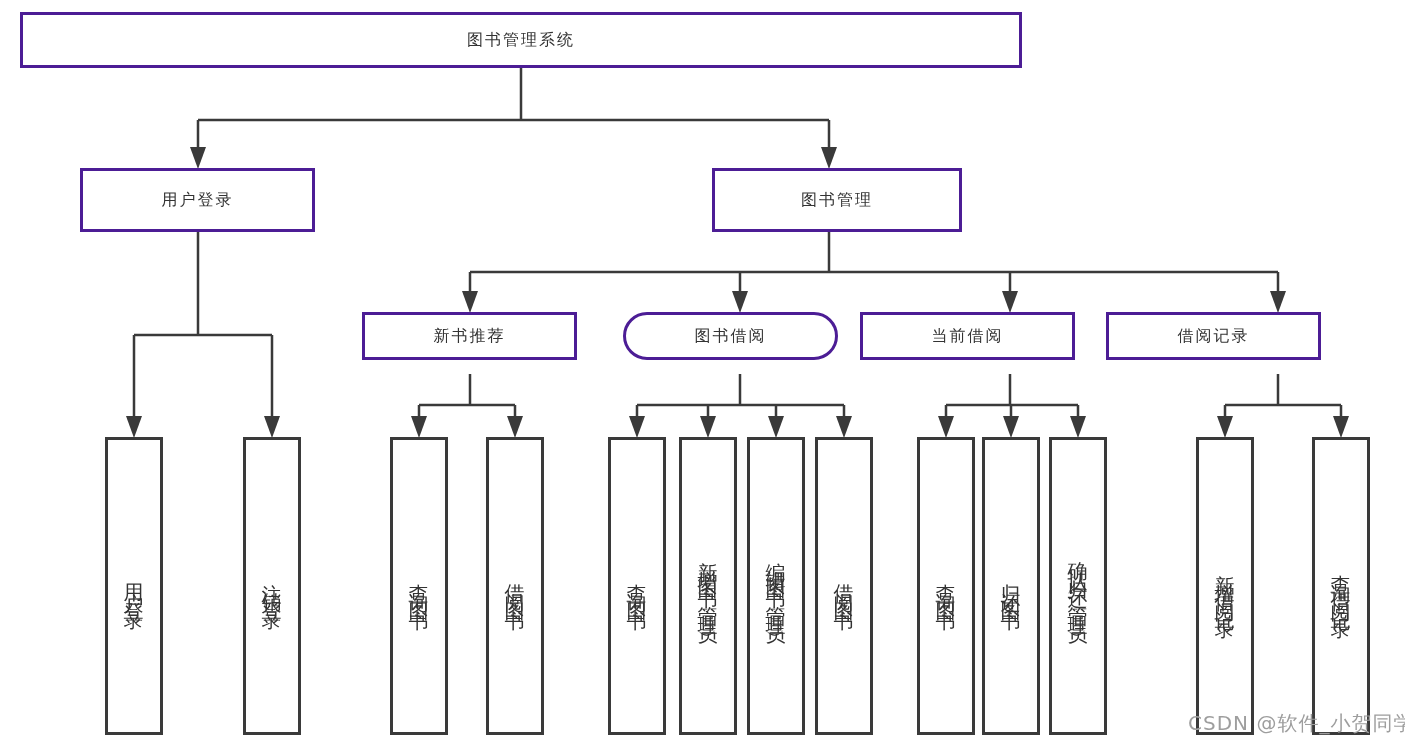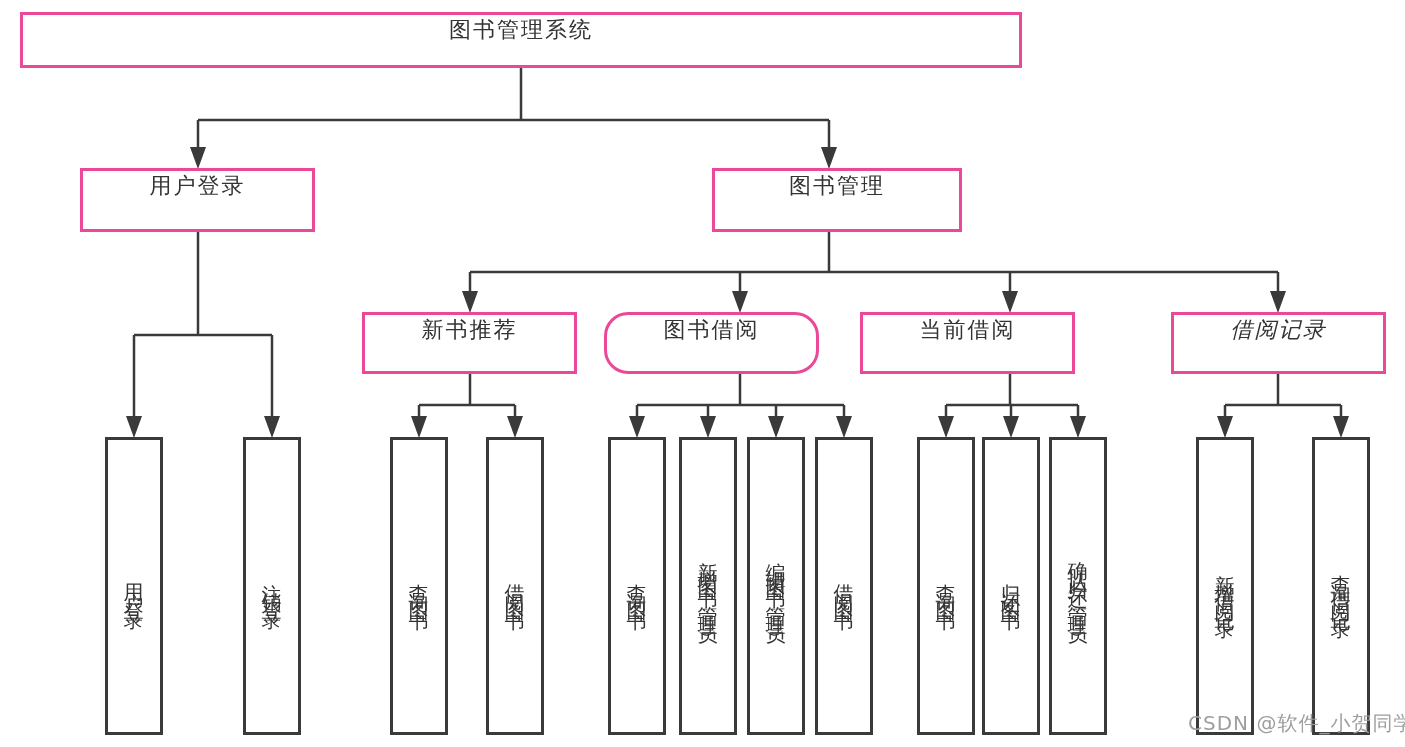--- a/index.html
+++ b/index.html
@@ -17,38 +17,38 @@
 
   .connectors {
     position: absolute;
     left: 0; top: 0;
     width: 1405px; height: 747px;
     pointer-events: none;
   }
 
   .node {
     position: absolute;
-    border: 3px solid #ec4899;
+    border: 3px solid #4c1d95;
     background: #ffffff;
     display: flex;
-    align-items: flex-start;
+    align-items: center;
     justify-content: center;
     color: #333333;
-    font-size: 22px;
+    font-size: 16px;
     letter-spacing: 2px;
     text-align: center;
   }
 
   .node.root {
     left: 20px; top: 12px;
     width: 1002px; height: 56px;
   }
 
   .node.h-node { height: 64px; top: 168px; }
-  .node.l3 { height: 62px; top: 312px; }
+  .node.l3 { height: 48px; top: 312px; }
 
   .vnode {
     position: absolute;
     top: 437px;
     width: 58px;
     height: 298px;
     border: 3px solid #3a3a3a;
     background: #ffffff;
     display: flex;
     align-items: center;
@@ -126,27 +126,27 @@
   <div class="node h-node" style="left:80px; width:235px;">
     <span>用户登录</span>
   </div>
   <div class="node h-node" style="left:712px; width:250px;">
     <span>图书管理</span>
   </div>
 
   <div class="node l3" style="left:362px; width:215px;">
     <span>新书推荐</span>
   </div>
-  <div class="node l3" style="left:604px; width:215px;border-radius:24px;">
+  <div class="node l3" style="left:623px; width:215px;border-radius:24px;">
     <span>图书借阅</span>
   </div>
   <div class="node l3" style="left:860px; width:215px;">
     <span>当前借阅</span>
   </div>
-  <div class="node l3" style="left:1171px; width:215px;font-style:italic;">
+  <div class="node l3" style="left:1106px; width:215px;">
     <span>借阅记录</span>
   </div>
 
   <div class="vnode" style="left:105px;">
     <span class="vtext">用户登录</span>
   </div>
   <div class="vnode" style="left:243px;">
     <span class="vtext">注销登录</span>
   </div>
   <div class="vnode" style="left:390px;">

